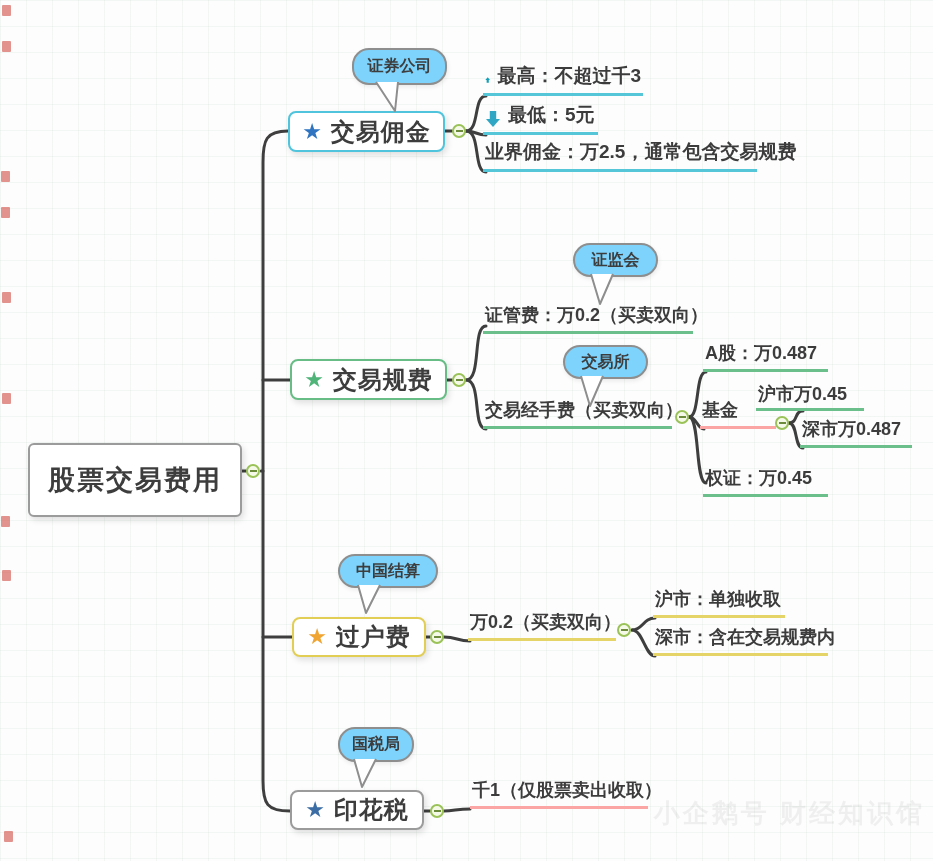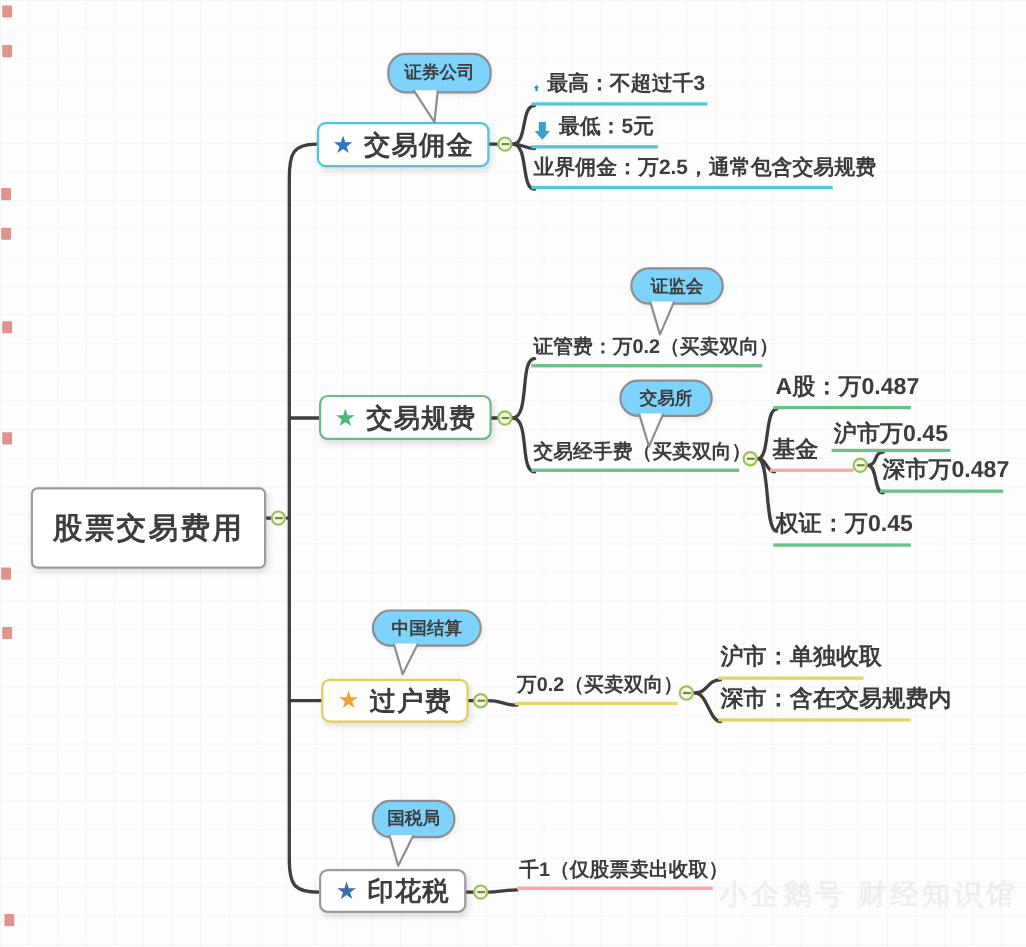--- a/index.html
+++ b/index.html
@@ -32,21 +32,21 @@
   .st-green{color:#4fb478;}
   .st-orange{color:#f0a431;}
   .st-steel{color:#3c6ea5;}
   .leaf{
     position:absolute;display:flex;align-items:flex-end;gap:7px;
     font-weight:700;color:#3c3c3c;white-space:nowrap;z-index:3;
     box-sizing:border-box;padding:0 2px 4px 2px;
   }
   .fs19{height:30px;font-size:19px;}
   .fs18{height:29px;font-size:18px;}
-  .fs17{height:27px;font-size:21px;}
+  .fs17{height:27px;font-size:18px;}
   .ul-cyan{border-bottom:3px solid #55c6d8;}
   .ul-green{border-bottom:3px solid #6abf8a;}
   .ul-yellow{border-bottom:3px solid #e5d468;}
   .ul-dark{border-bottom:3px solid #fca5a5;}
   .arrow-ic{display:block;margin-bottom:1px;}
   .callout{
     position:absolute;background:#7dd3fc;border:2px solid #8e8e8e;border-radius:17px;
     display:flex;align-items:center;justify-content:center;
     font-weight:700;color:#3d3d3d;font-size:16px;z-index:5;
     box-shadow:1px 2px 4px rgba(0,0,0,.08);box-sizing:border-box;white-space:nowrap;text-align:right;

